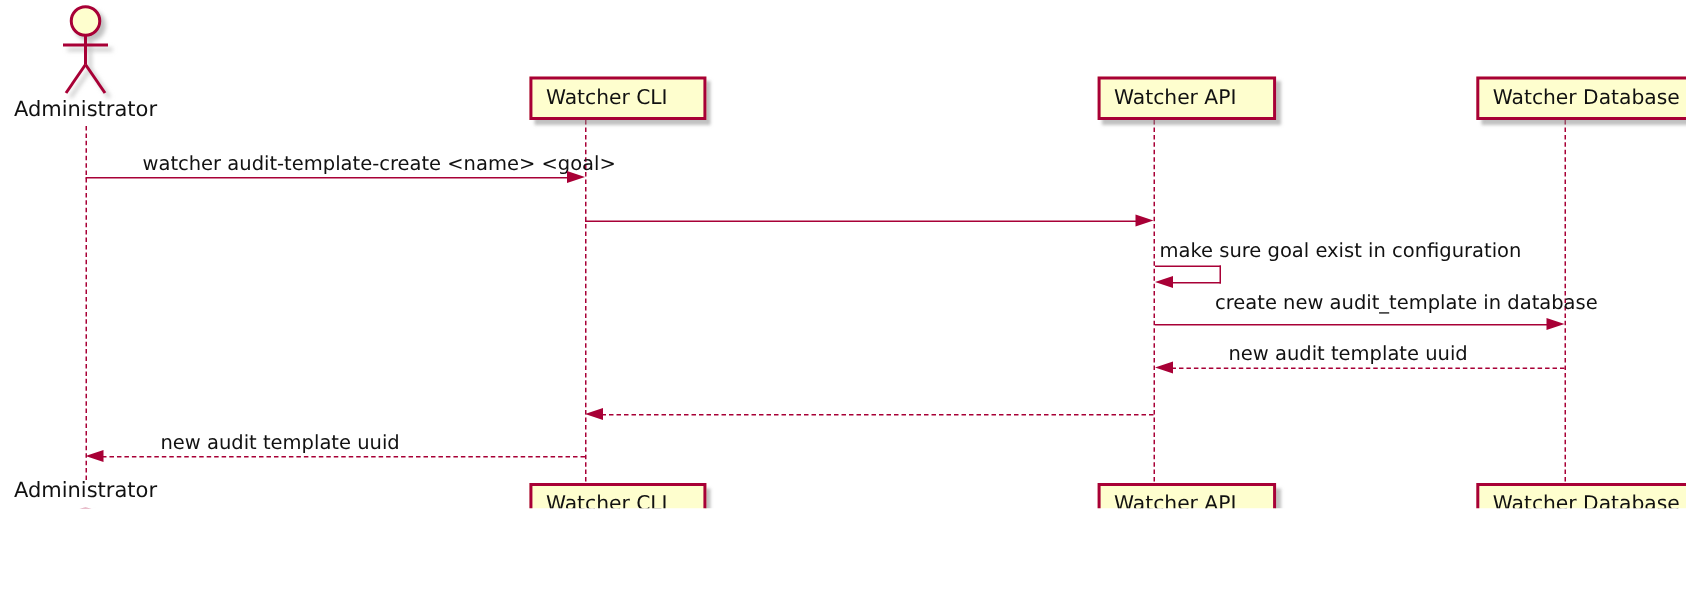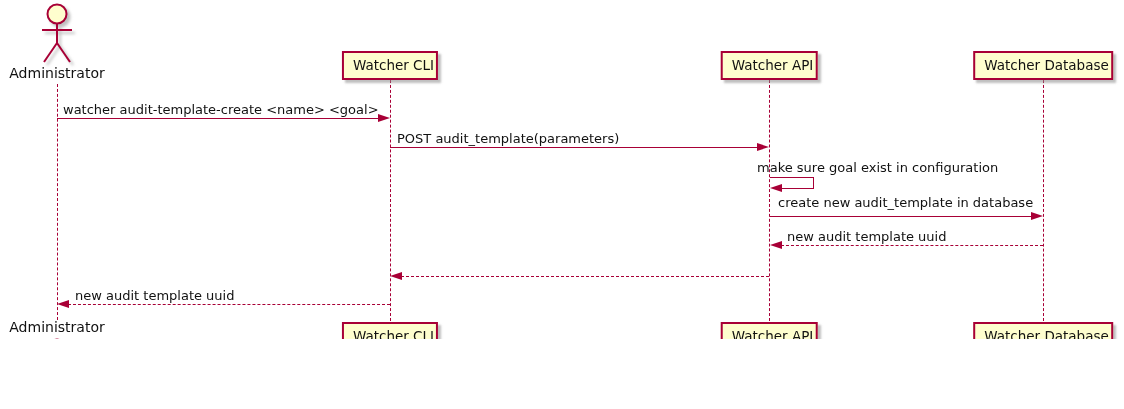--- a/index.html
+++ b/index.html
@@ -20,26 +20,27 @@
     width: 0;
     border-left: 1px dashed #A80036;
   }
 
   
   .pbox {
     position: absolute;
     transform: translateX(-50%);
     background: #FEFECE;
     border: 2px solid #A80036;
-    padding: 4px 2px 5px 9px;
+    padding: 4px 24px 5px 9px;
     font-size: 13.5px;
     color: #111111;
     white-space: nowrap;
     box-shadow: 3px 3px 2px rgba(140,140,140,0.55);
     text-align: center;
+    margin-left: 22px;
   }
 
   
   .actor-figure {
     position: absolute;
     filter: drop-shadow(3px 3px 1.5px rgba(140,140,140,0.55));
   }
   .actor-label {
     position: absolute;
     transform: translateX(-50%);
@@ -69,20 +70,21 @@
   .arrow.left {
     border-right: 12px solid #A80036;
     border-top: 4px solid transparent;
     border-bottom: 4px solid transparent;
   }
   .msg-label {
     position: absolute;
     font-size: 13px;
     color: #111111;
     white-space: nowrap;
+    margin-left: 32px;
   }
 </style>
 </head>
 <body>
 
 <div class="canvas">
 
   <div class="lifeline" style="left:57px; top:84px; height:236px;"></div>
   <div class="lifeline" style="left:390px; top:80px; height:241px;"></div>
   <div class="lifeline" style="left:769px; top:80px; height:241px;"></div>
@@ -111,25 +113,24 @@
   <div class="pbox" style="left:1043px; top:51px;">Watcher Database</div>
 
   <div class="pbox" style="left:390px; top:322px;">Watcher CLI</div>
   <div class="pbox" style="left:769px; top:322px;">Watcher API</div>
   <div class="pbox" style="left:1043px; top:322px;">Watcher Database</div>
 
   <div class="msg-label" style="left:63px; top:102px;">watcher audit-template-create &lt;name&gt; &lt;goal&gt;</div>
   <div class="msg-line" style="left:57px; top:118px; width:322px;"></div>
   <div class="arrow right" style="left:378px; top:114px;"></div>
 
-  <div class="msg-label" style="left:397px; top:131px;">POST audit_template(parameters)</div>
   <div class="msg-line" style="left:390px; top:147px; width:368px;"></div>
   <div class="arrow right" style="left:757px; top:143px;"></div>
 
-  <div class="msg-label" style="left:757px; top:160px;">make sure goal exist in configuration</div>
+  <div class="msg-label" style="left:741px; top:160px;">make sure goal exist in configuration</div>
   <div class="msg-line" style="left:770px; top:177px; width:44px;"></div>
   <div class="msg-vline" style="left:813px; top:177px; height:12px;"></div>
   <div class="msg-line" style="left:782px; top:188px; width:32px;"></div>
   <div class="arrow left" style="left:770px; top:184px;"></div>
 
   <div class="msg-label" style="left:778px; top:195px;">create new audit_template in database</div>
   <div class="msg-line" style="left:770px; top:216px; width:262px;"></div>
   <div class="arrow right" style="left:1031px; top:212px;"></div>
 
   <div class="msg-label" style="left:787px; top:229px;">new audit template uuid</div>

